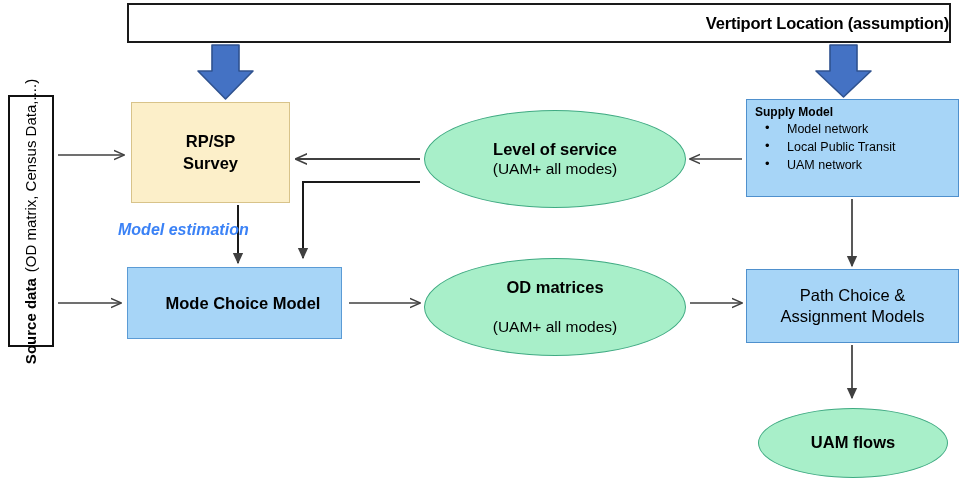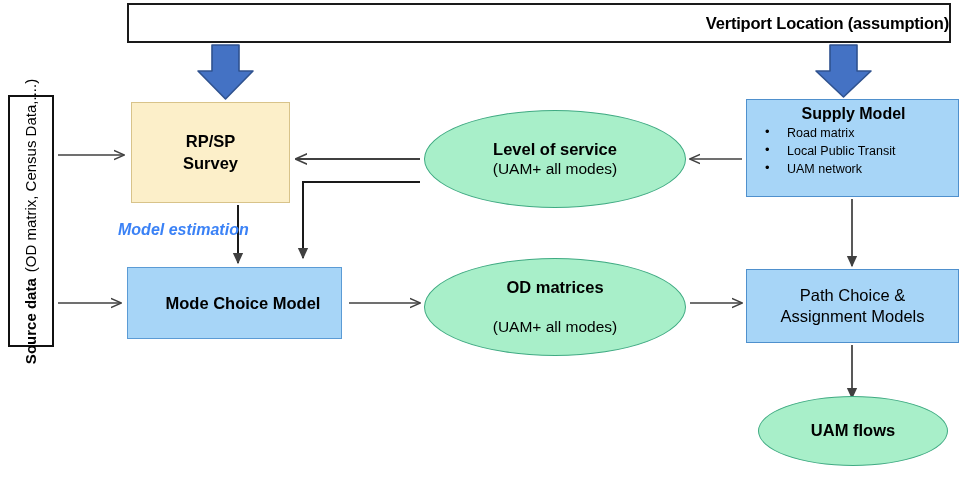--- a/index.html
+++ b/index.html
@@ -106,25 +106,24 @@
     width: 213px;
     height: 98px;
     border: 1.5px solid #4f90cd;
     background: #a7d5f7;
     align-items: flex-start;
     justify-content: flex-start;
     padding: 5px 6px 4px 8px;
     text-align: left;
   }
   #supply-box .t {
-    font-size: 16px;
+    font-size: 12px;
     font-weight: bold;
     width: 100%;
     margin-bottom: 1px;
-    text-align: center;
   }
   #supply-box ul {
     margin: 0;
     padding: 0 0 0 4px;
     list-style: none;
     width: 100%;
   }
   #supply-box li {
     font-size: 12.5px;
     line-height: 1.45;
@@ -167,21 +166,21 @@
   }
   #od-ellipse {
     left: 424px;
     top: 258px;
     width: 262px;
     height: 98px;
     gap: 20px;
   }
   #uam-flows-ellipse {
     left: 758px;
-    top: 396px;
+    top: 408px;
     width: 190px;
     height: 70px;
     text-align: right;
   }
   .ellipse .t {
     font-size: 16.5px;
     font-weight: bold;
     line-height: 1.2;
   }
   .ellipse .sub {
@@ -275,21 +274,21 @@
 
   <div id="model-estimation-label">Model estimation</div>
 
   <div class="node" id="mode-choice-box">
     <span class="t">Mode Choice Model</span>
   </div>
 
   <div class="node" id="supply-box">
     <span class="t">Supply Model</span>
     <ul>
-      <li>Road matrix</li>
+      <li>Model network</li>
       <li>Local Public Transit</li>
       <li>UAM network</li>
     </ul>
   </div>
 
   <div class="node" id="path-choice-box">
     <span class="t">Path Choice &amp;</span>
     <span class="t">Assignment Models</span>
   </div>
 

